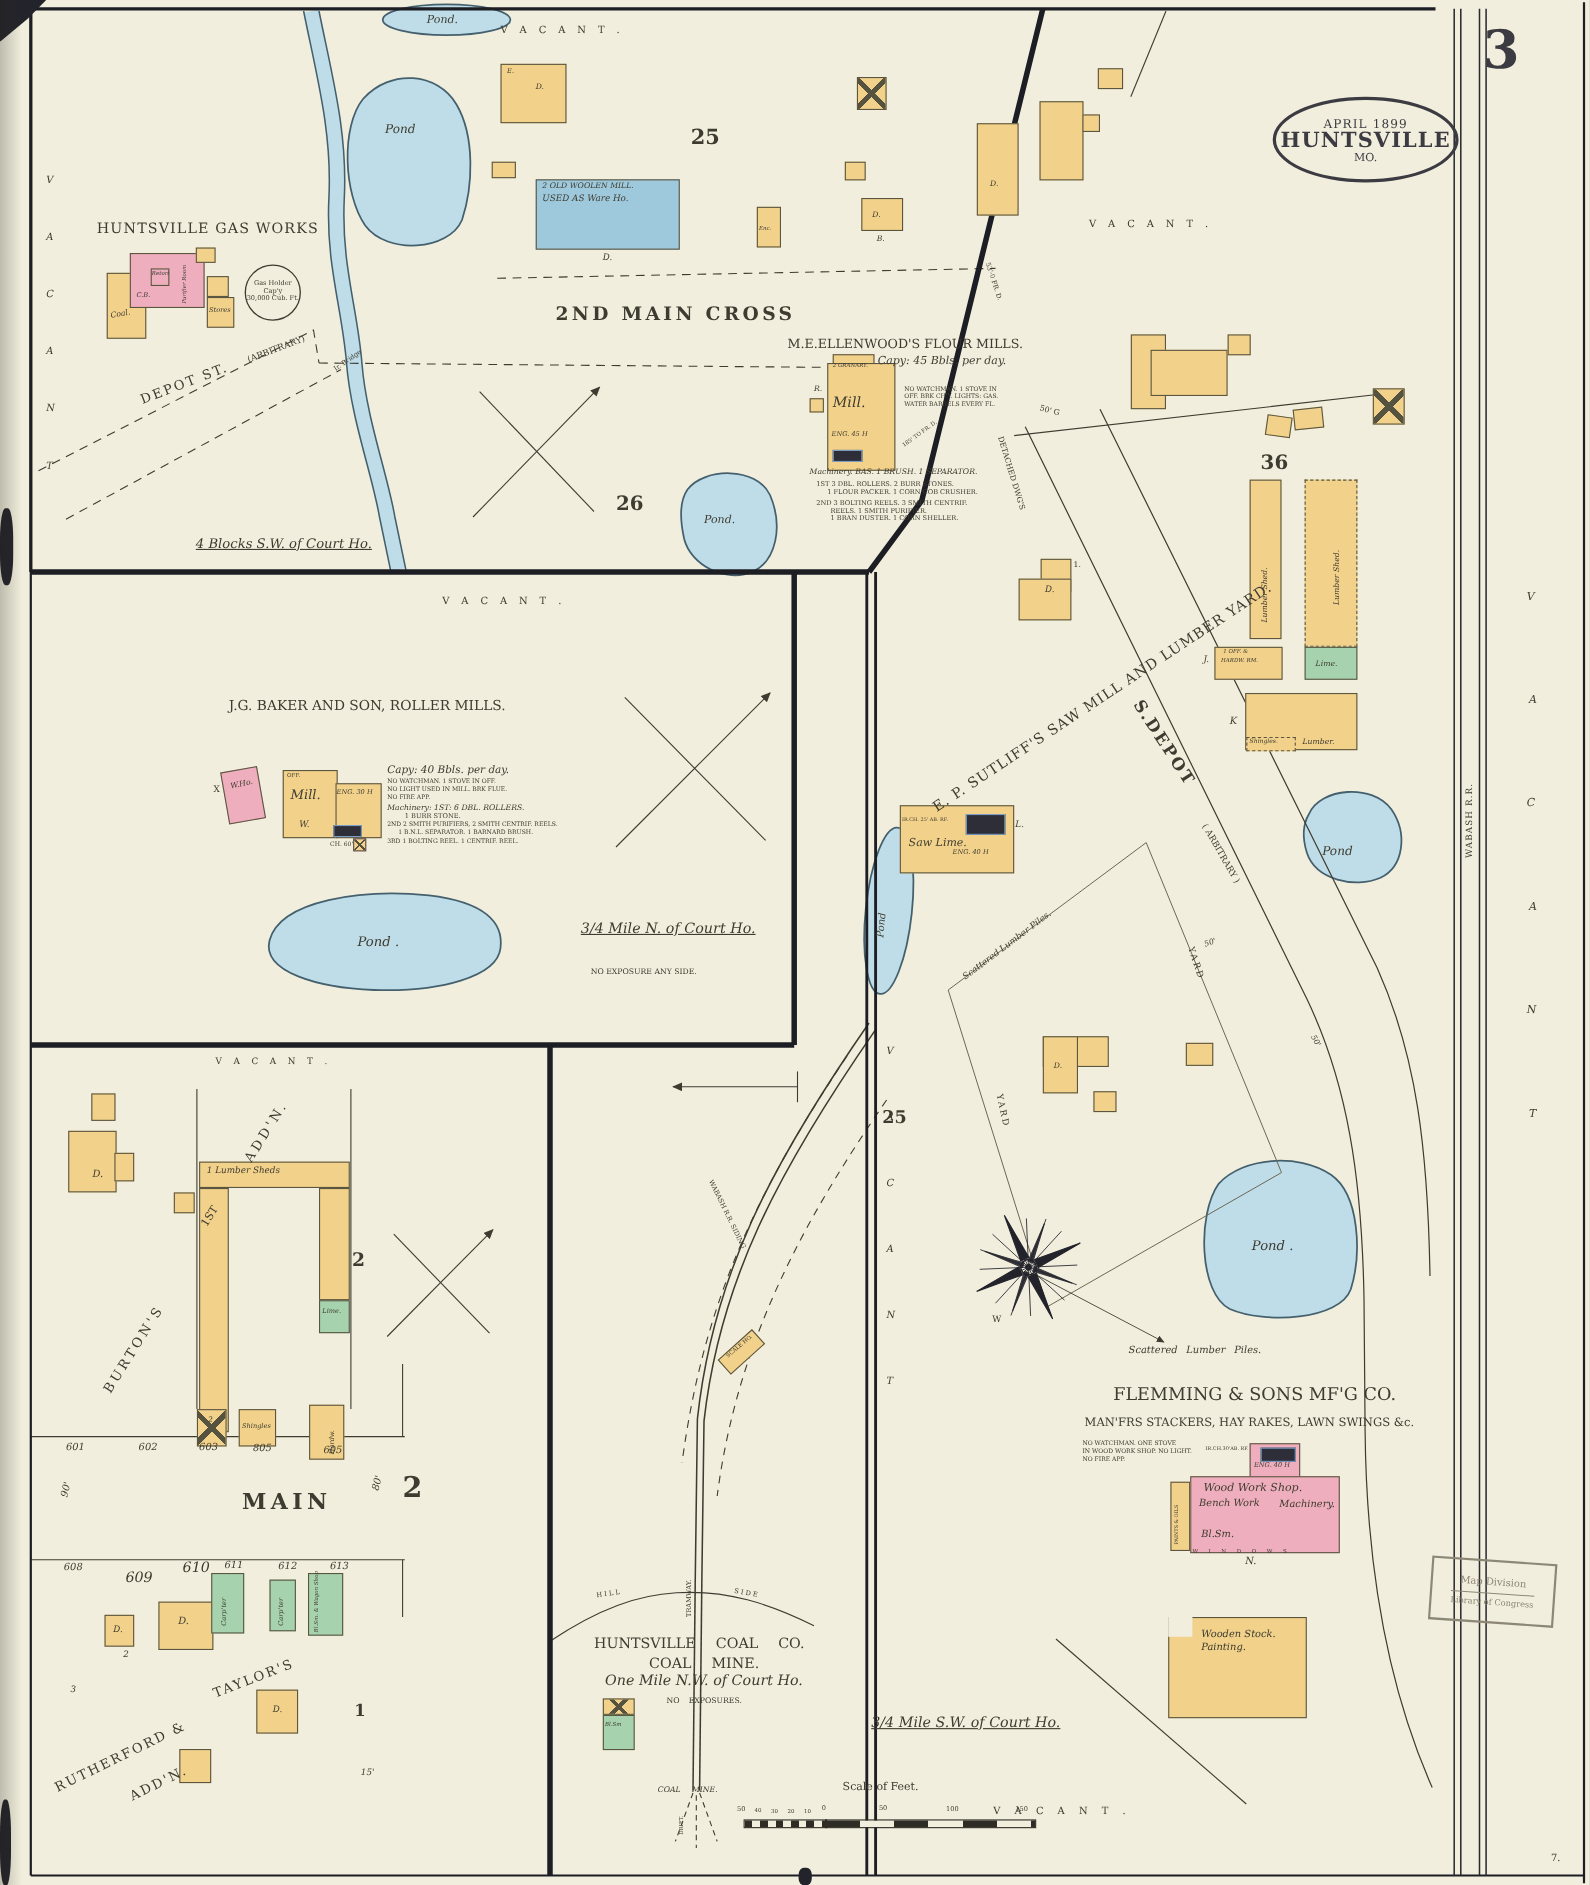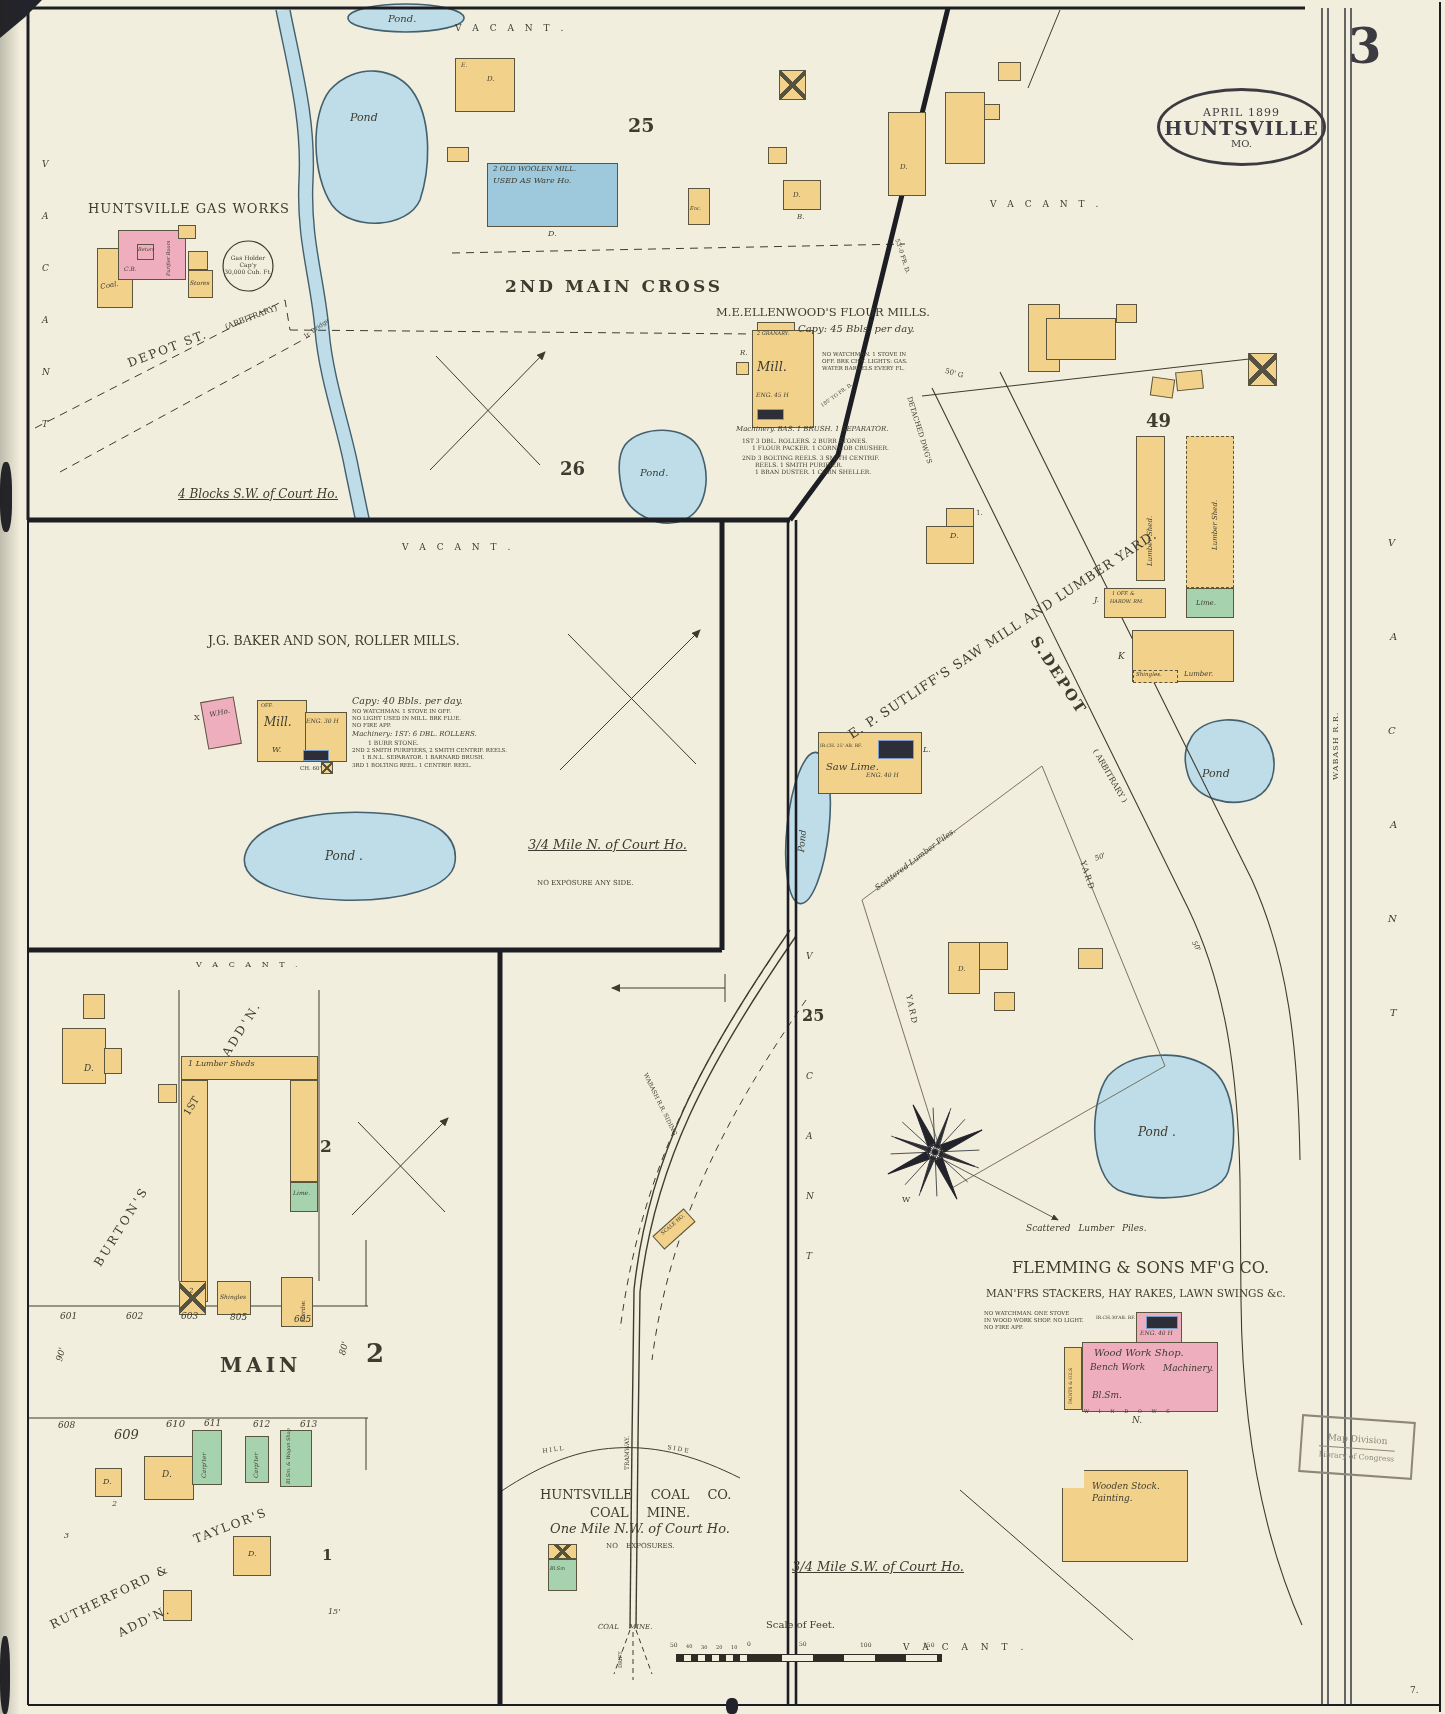--- a/index.html
+++ b/index.html
@@ -288,21 +288,21 @@
       <span class="lbl sf b" style="left: 628px; top: 116px; font-size: 19px;">25</span>
       <span class="lbl it" style="left: 493px; top: 166px; font-size: 7px;">2 OLD WOOLEN MILL.</span>
       <span class="lbl it" style="left: 493px; top: 177px; font-size: 8px;">USED AS Ware Ho.</span>
       <span class="lbl it" style="left: 548px; top: 230px; font-size: 8px;">D.</span>
       <span class="lbl it" style="left: 690px; top: 206px; font-size: 5px;">Enc.</span>
       <span class="lbl it" style="left: 461px; top: 62px; font-size: 6px;">E.</span>
       <span class="lbl it" style="left: 487px; top: 76px; font-size: 7px;">D.</span>
       <span class="lbl it" style="left: 793px; top: 192px; font-size: 7px;">D.</span>
       <span class="lbl it" style="left: 797px; top: 214px; font-size: 7px;">B.</span>
       <span class="lbl it" style="left: 900px; top: 164px; font-size: 7px;">D.</span>
-      <span class="lbl sf b" style="left: 560px; top: 460px; font-size: 18px;">26</span>
+      <span class="lbl sf b" style="left: 560px; top: 450px; font-size: 18px;">26</span>
       <span class="lbl it" style="left: 640px; top: 468px; font-size: 10px;">Pond.</span>
       <span class="lbl sf" style="left: 716px; top: 306px; font-size: 11.5px;">M.E.ELLENWOOD'S FLOUR MILLS.</span>
       <span class="lbl it" style="left: 798px; top: 324px; font-size: 10px;">Capy: 45 Bbls. per day.</span>
       <span class="lbl it" style="left: 757px; top: 331px; font-size: 5px;">2 GRANARY.</span>
       <span class="lbl it" style="left: 740px; top: 350px; font-size: 7px;">R.</span>
       <span class="lbl it" style="left: 757px; top: 360px; font-size: 13px;">Mill.</span>
       <span class="lbl it" style="left: 756px; top: 392px; font-size: 6px;">ENG. 45 H</span>
       <span class="lbl " style="left: 822px; top: 352px; font-size: 5.5px;">NO WATCHMAN. 1 STOVE IN</span>
       <span class="lbl " style="left: 822px; top: 359px; font-size: 5.5px;">OFF. BRK CH'Y. LIGHTS: GAS.</span>
       <span class="lbl " style="left: 822px; top: 366px; font-size: 5.5px;">WATER BARRELS EVERY FL.</span>
@@ -359,21 +359,21 @@
       <span class="lbl it" style="left: 126px; top: 1312px; font-size: 9px;">602</span>
       <span class="lbl it" style="left: 181px; top: 1312px; font-size: 9px;">603</span>
       <span class="lbl it" style="left: 230px; top: 1313px; font-size: 9px;">805</span>
       <span class="lbl it" style="left: 294px; top: 1315px; font-size: 9px;">605</span>
       <span class="lbl sf b" style="left: 220px; top: 1355px; font-size: 20px; letter-spacing: 4px;">MAIN</span>
       <span class="lbl it" style="left: 55px; top: 1360px; font-size: 9px; transform: rotate(-75deg);">90'</span>
       <span class="lbl it" style="left: 338px; top: 1354px; font-size: 9px; transform: rotate(-75deg);">80'</span>
       <span class="lbl sf b" style="left: 366px; top: 1340px; font-size: 26px;">2</span>
       <span class="lbl it" style="left: 58px; top: 1421px; font-size: 9px;">608</span>
       <span class="lbl it" style="left: 114px; top: 1428px; font-size: 13px;">609</span>
-      <span class="lbl it" style="left: 166px; top: 1419px; font-size: 10px;">610</span>
+      <span class="lbl it" style="left: 166px; top: 1419px; font-size: 13px;">610</span>
       <span class="lbl it" style="left: 204px; top: 1419px; font-size: 9px;">611</span>
       <span class="lbl it" style="left: 253px; top: 1420px; font-size: 9px;">612</span>
       <span class="lbl it" style="left: 300px; top: 1420px; font-size: 9px;">613</span>
       <span class="lbl it" style="left: 103px; top: 1478px; font-size: 8px;">D.</span>
       <span class="lbl it" style="left: 162px; top: 1470px; font-size: 9px;">D.</span>
       <span class="lbl it" style="left: 201px; top: 1478px; font-size: 6px; transform: rotate(-90deg);">Carp'ter</span>
       <span class="lbl it" style="left: 253px; top: 1478px; font-size: 6px; transform: rotate(-90deg);">Carp'ter</span>
       <span class="lbl it" style="left: 286px; top: 1484px; font-size: 5px; transform: rotate(-90deg);">Bl.Sm. &amp; Wagon Shop</span>
       <span class="lbl sf" style="left: 48px; top: 1620px; font-size: 12px; transform: rotate(-26deg); letter-spacing: 2px;">RUTHERFORD &amp;</span>
       <span class="lbl sf" style="left: 192px; top: 1534px; font-size: 12px; transform: rotate(-21deg); letter-spacing: 2px;">TAYLOR'S</span>
@@ -404,21 +404,21 @@
       <span class="lbl " style="left: 747px; top: 1641px; font-size: 6px;">0</span>
       <span class="lbl " style="left: 799px; top: 1641px; font-size: 6px;">50</span>
       <span class="lbl " style="left: 860px; top: 1642px; font-size: 6px;">100</span>
       <span class="lbl " style="left: 923px; top: 1642px; font-size: 6px;">150</span>
       <span class="lbl " style="left: 903px; top: 1643px; font-size: 9px; letter-spacing: 5px;">V A C A N T .</span>
       <span class="lbl " style="left: 1410px; top: 1686px; font-size: 9px;">7.</span>
       <span class="lbl " style="left: 990px; top: 200px; font-size: 9px; letter-spacing: 4px;">V A C A N T .</span>
       <span class="lbl sf" style="left: 846px; top: 730px; font-size: 13px; transform: rotate(-33.5deg); letter-spacing: 1px;">E. P. SUTLIFF'S SAW MILL AND LUMBER YARD.</span>
       <span class="lbl sf b" style="left: 1040px; top: 634px; font-size: 15px; transform: rotate(57deg); letter-spacing: 2px;">S.DEPOT</span>
       <span class="lbl " style="left: 1098px; top: 748px; font-size: 8px; transform: rotate(60deg);">( ARBITRARY )</span>
-      <span class="lbl sf b" style="left: 1146px; top: 412px; font-size: 18px;">49</span>
+      <span class="lbl sf b" style="left: 1146px; top: 412px; font-size: 18px;">36</span>
       <span class="lbl it" style="left: 1147px; top: 566px; font-size: 7px; transform: rotate(-90deg);">Lumber Shed.</span>
       <span class="lbl it" style="left: 1212px; top: 550px; font-size: 7px; transform: rotate(-90deg);">Lumber Shed.</span>
       <span class="lbl it" style="left: 1094px; top: 596px; font-size: 8px;">J.</span>
       <span class="lbl it" style="left: 1112px; top: 591px; font-size: 5px;">1 OFF. &amp;</span>
       <span class="lbl it" style="left: 1110px; top: 599px; font-size: 5px;">HARDW. RM.</span>
       <span class="lbl it" style="left: 1196px; top: 600px; font-size: 7px;">Lime.</span>
       <span class="lbl it" style="left: 1118px; top: 652px; font-size: 9px;">K</span>
       <span class="lbl it" style="left: 1136px; top: 672px; font-size: 5.5px;">Shingles.</span>
       <span class="lbl it" style="left: 1184px; top: 671px; font-size: 7px;">Lumber.</span>
       <span class="lbl it" style="left: 1202px; top: 768px; font-size: 11px;">Pond</span>

